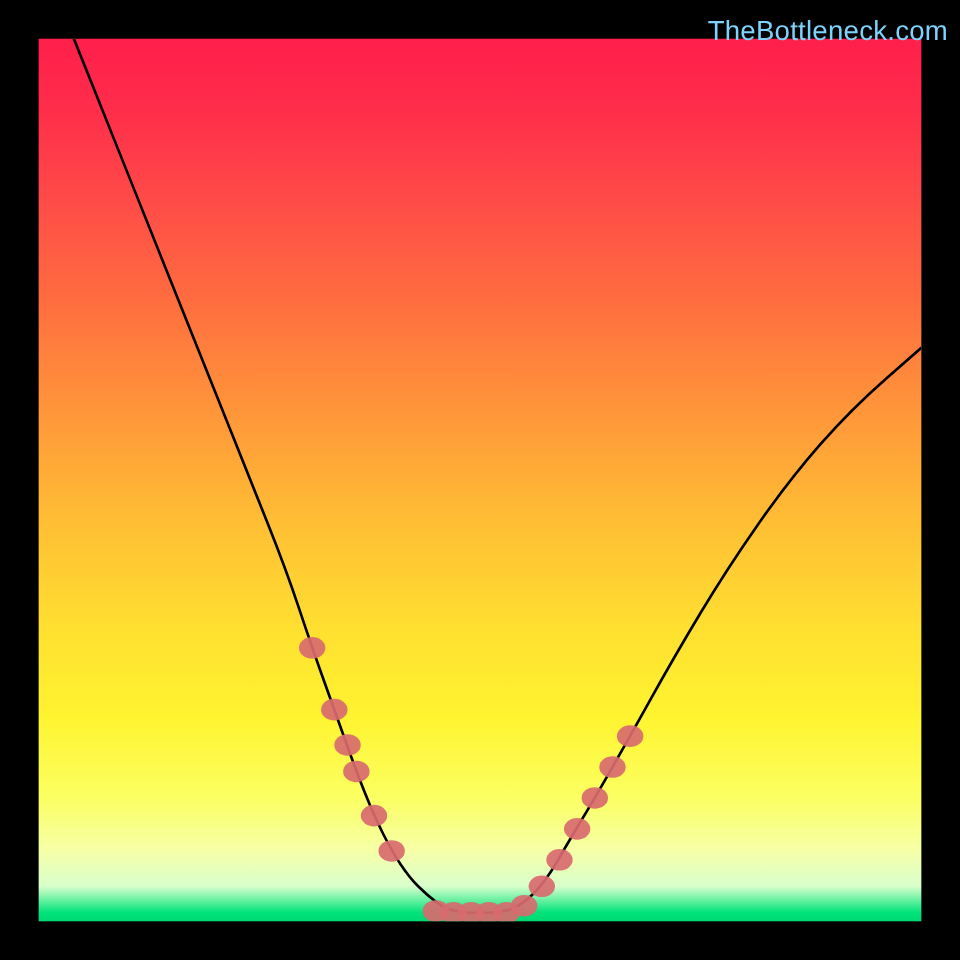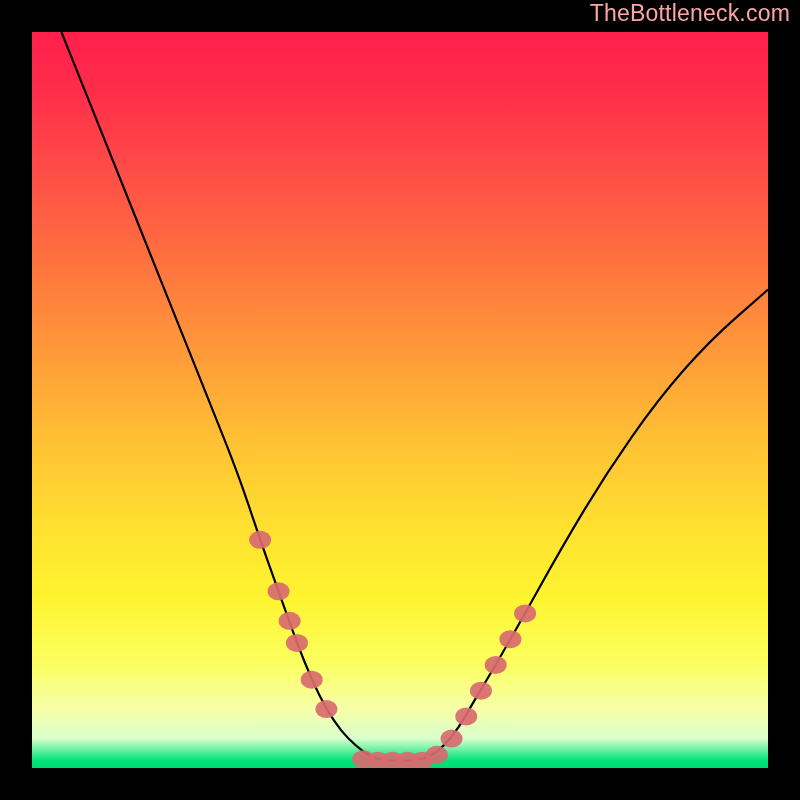--- a/index.html
+++ b/index.html
@@ -41,23 +41,23 @@
       #fff430 77%,
       #fbff62 86%,
       #f6ffa8 92%,
       #d8ffcc 96%,
       #00e37a 99%,
       #00d873 100%
     );
   }
   .watermark {
     position: absolute;
-    top: 0;
+    top: 12px;
     right: 10px;
-    color: #fca5a5;
+    color: #7dd3fc;
     font-size: 23px;
     font-weight: 500;
     letter-spacing: 0.2px;
     user-select: none;
   }
   svg.curve {
     position: absolute;
     left: 0; top: 0;
     width: 100%; height: 100%;
   }

